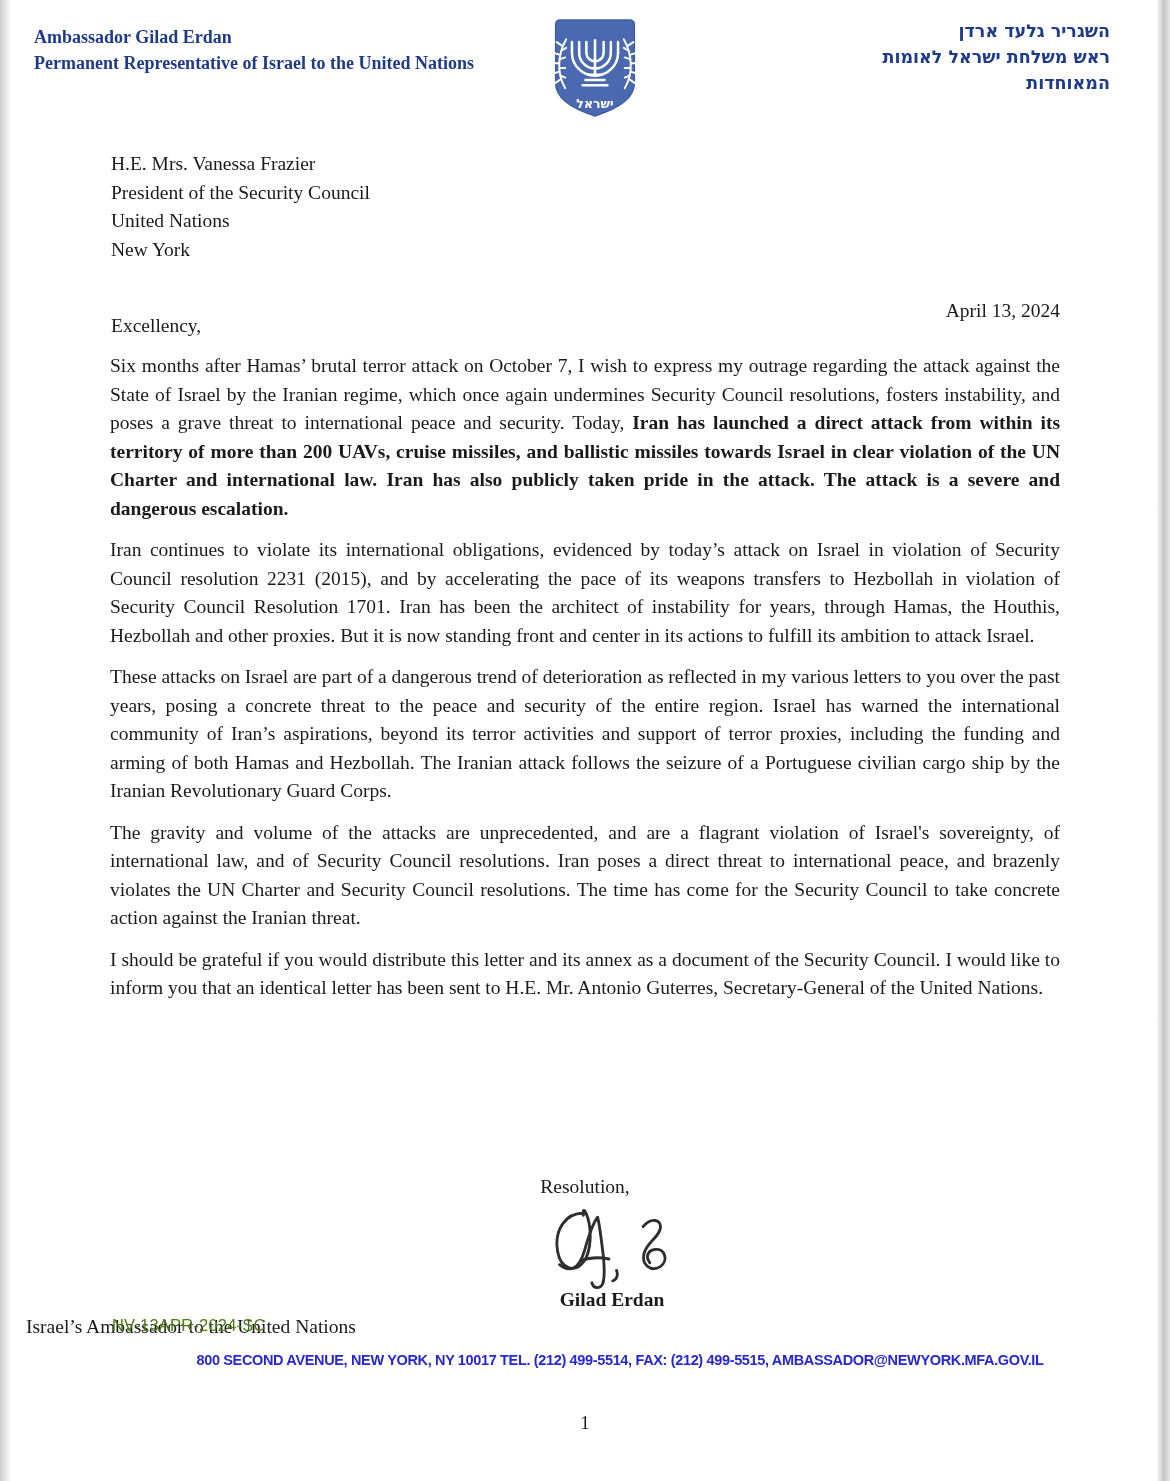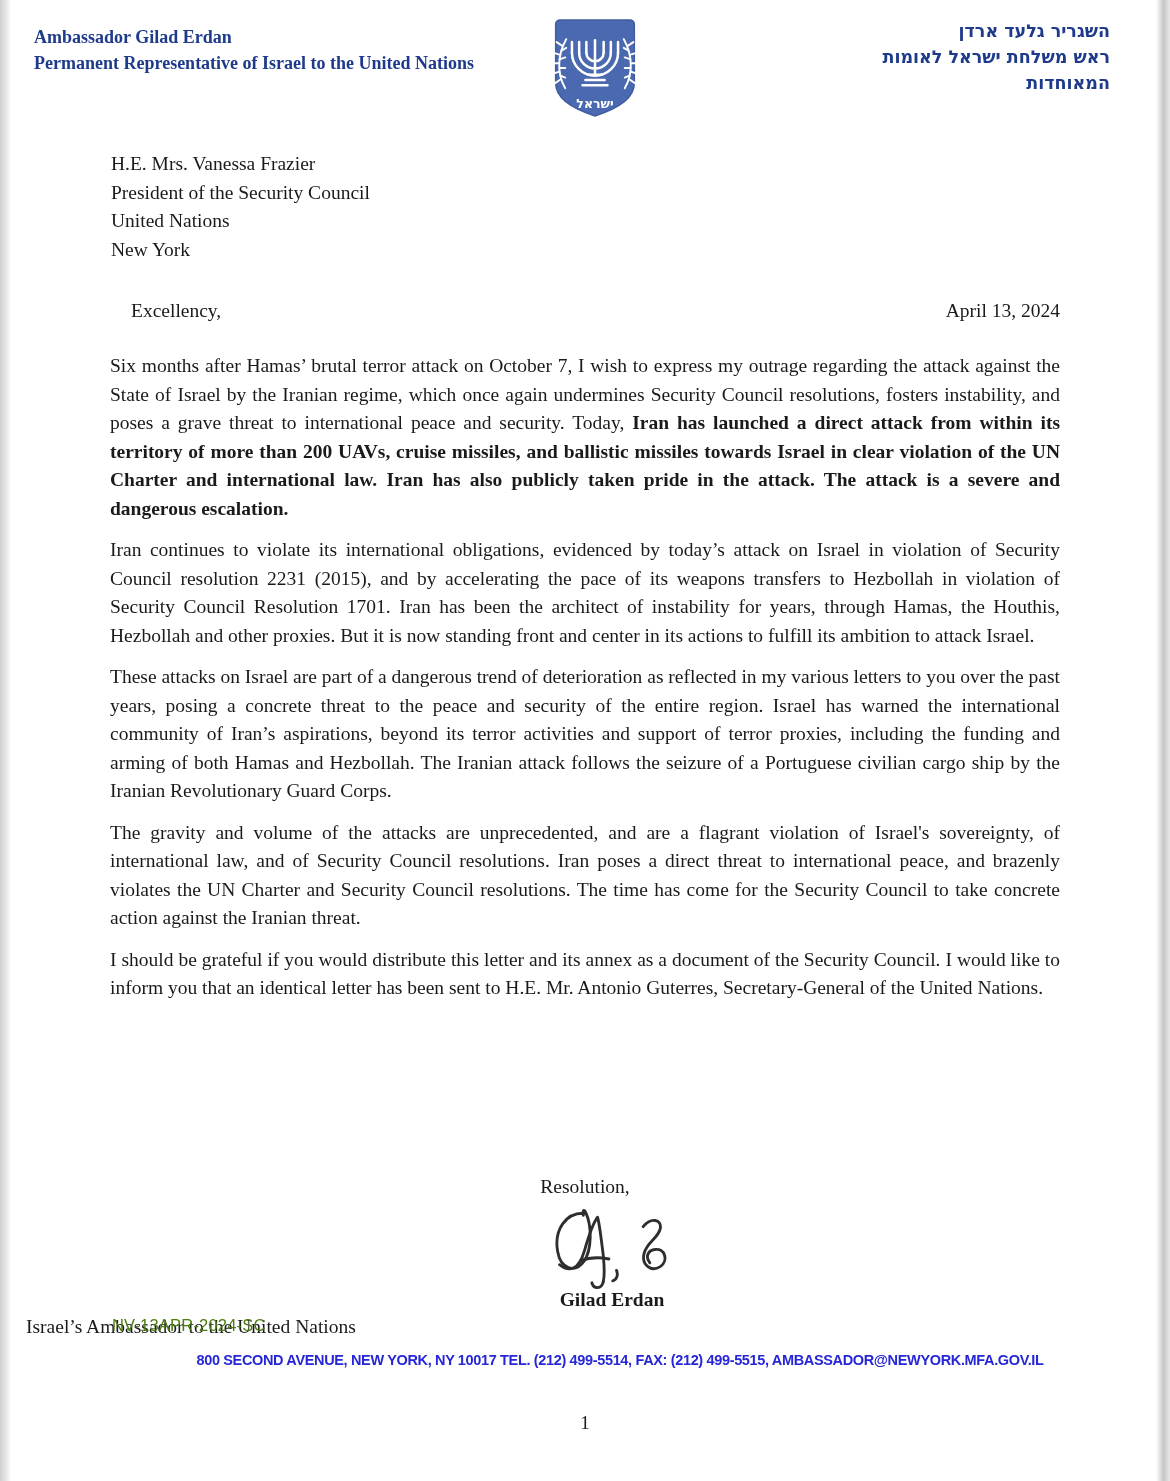--- a/index.html
+++ b/index.html
@@ -20,21 +20,21 @@
   .lh-left{position:absolute;left:34px;top:24px;
     color:#1e3a8a;font-weight:bold;font-size:18px;line-height:26px;}
   .lh-right{position:absolute;right:60px;top:18px;text-align:right;direction:rtl;
     color:#1e3a8a;font-weight:bold;font-size:17.5px;line-height:26px;
     font-family:"DejaVu Sans",sans-serif;}
   .emblem{position:absolute;left:547px;top:16px;}
 
   
   .recipient{position:absolute;left:111px;top:150px;font-size:19.5px;line-height:28.5px;}
   .date{position:absolute;right:110px;top:268px;font-size:19.5px;margin-top:32px;}
-  .salutation{position:absolute;left:111px;top:300px;font-size:19.5px;margin-left:20px;}
+  .salutation{position:absolute;left:111px;top:315px;font-size:19.5px;}
 
   
   .body{position:absolute;left:110px;top:352px;width:950px;
     font-size:19.5px;line-height:28.5px;text-align:justify;}
   .body p{margin:0 0 13px 0;}
   .b{font-weight:bold;}
 
   
   .sincerely{position:absolute;left:0;top:1176px;width:1170px;text-align:center;font-size:19.5px;}
   .signature{position:absolute;left:533px;top:1202px;}

